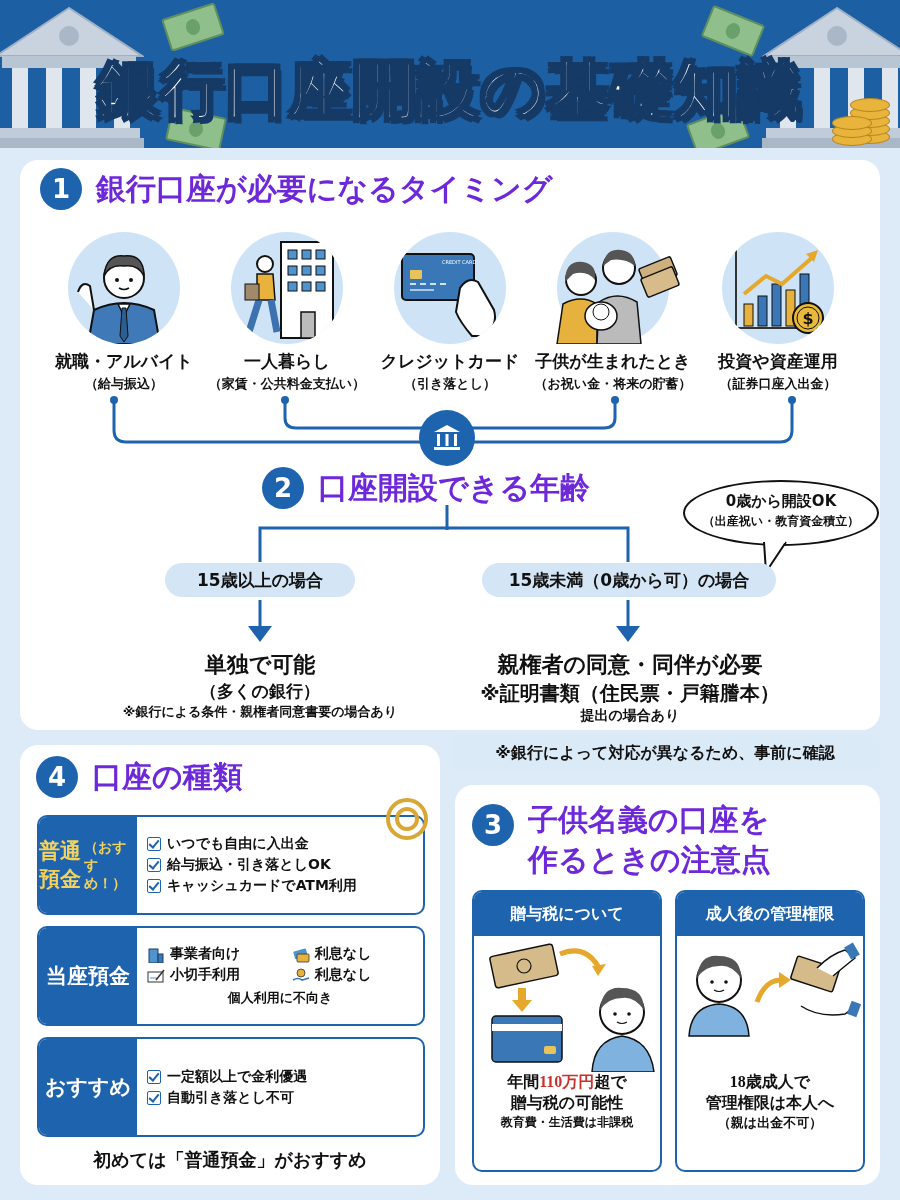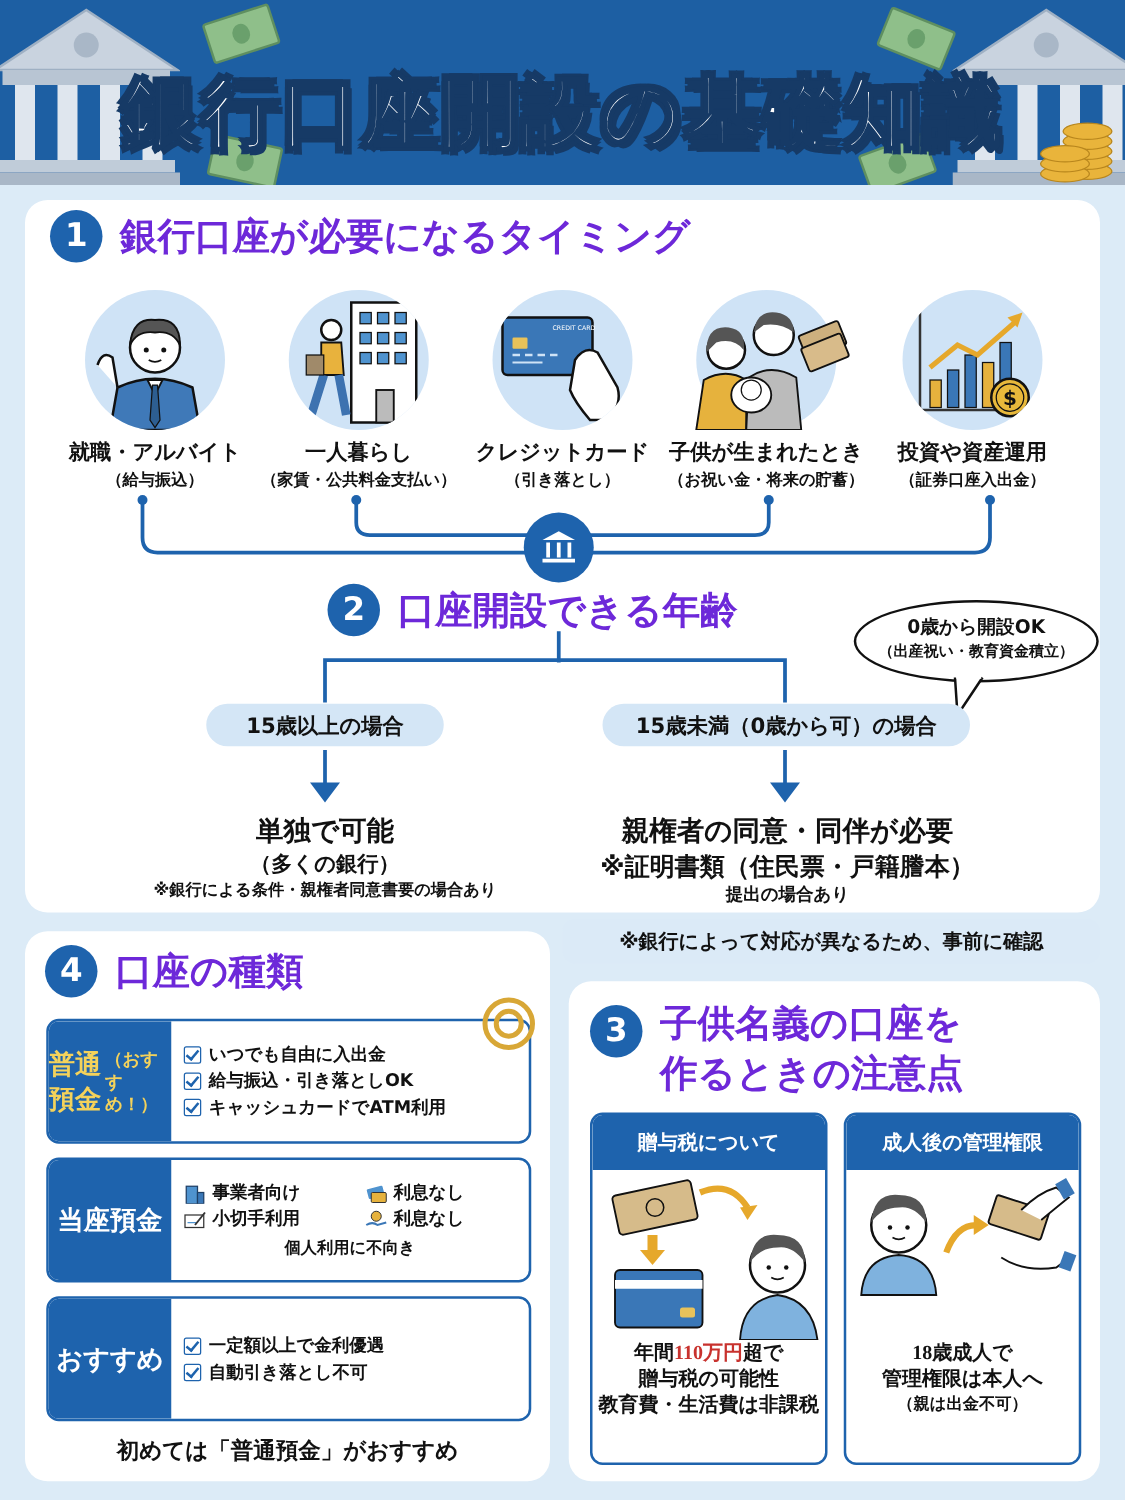--- a/index.html
+++ b/index.html
@@ -65,21 +65,21 @@
   .recommend { position: absolute; left: 20px; width: 420px; top: 1148px; text-align: center; font-size: 18px; font-weight: bold; }
   .double-circle { position: absolute; left: 386px; top: 798px; width: 42px; height: 42px; border-radius: 50%; border: 4px solid #d8a736; }
   .double-circle::after { content: ""; position: absolute; left: 5px; top: 5px; width: 24px; height: 24px; border-radius: 50%; border: 4px solid #d8a736; box-sizing: border-box; }
 
   
   .card { position: absolute; top: 890px; width: 190px; height: 282px; border: 2px solid #1e63ad; border-radius: 10px; overflow: hidden; background: #fff; }
   .card .ch { background: #1e63ad; color: #fff; font-weight: bold; font-size: 16px; height: 44px; display: flex; align-items: center; justify-content: center; }
   .card .cill { position: relative; height: 136px; }
   .card .ct { text-align: center; font-weight: bold; }
   .card .ct .l1 { font-size: 16px; font-family: Liberation Serif, serif; }
-  .card .ct .l3 { font-size: 16px; }
+  .card .ct .l3 { font-size: 12px; }
   .red { color: #c8322e; }
 </style>
 </head>
 <body>
 
 <div class="header">
   <svg class="bank left" viewBox="0 0 150 144">
     <polygon points="75,4 2,52 148,52" fill="#c9d3df" stroke="#9fb0c3" stroke-width="2"></polygon>
     <circle cx="75" cy="32" r="10" fill="#a9b7c7"></circle>
     <rect x="8" y="52" width="134" height="12" fill="#b8c5d3"></rect>

